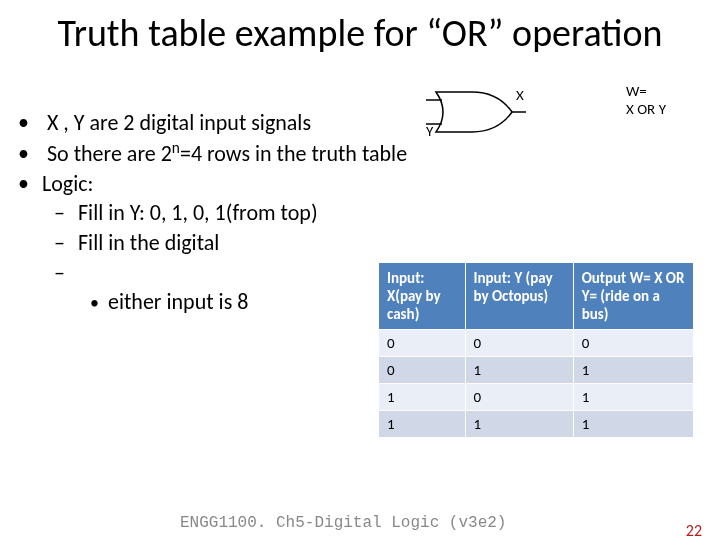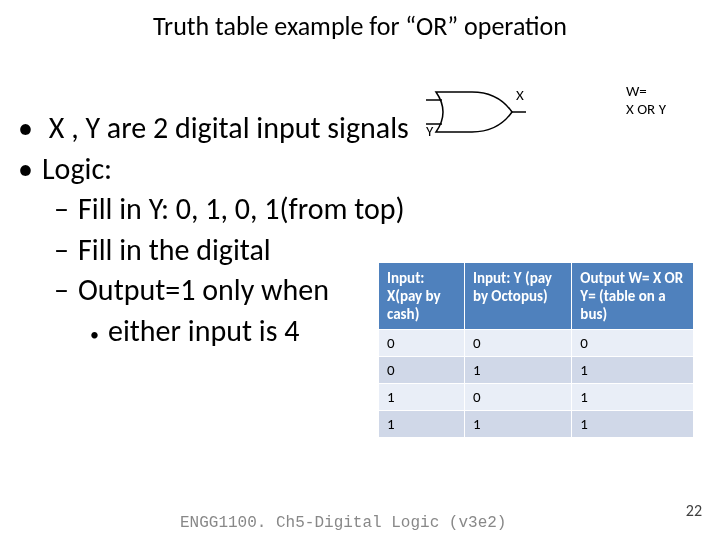--- a/index.html
+++ b/index.html
@@ -1,39 +1,39 @@
 <!DOCTYPE html>
 <html><head>
 <meta charset="utf-8">
 <style>
   * { box-sizing: border-box; margin: 0; padding: 0; }
   html, body { width: 720px; height: 540px; font-family: Calibri, Arial, sans-serif; background: #fff; color: #000; }
   .slide { position: relative; width: 720px; height: 540px; }
-  .title { font-size: 26px; font-weight: 400; text-align: center; padding-top: 12px; line-height: 1.15; }
-  .bullets { position: absolute; top: 108px; left: 18px; width: 690px; font-size: 30px; line-height: 1.35; }
+  .title { font-size: 38px; font-weight: 400; text-align: center; padding-top: 12px; line-height: 1.15; }
+  .bullets { position: absolute; top: 108px; left: 18px; width: 690px; font-size: 22px; line-height: 1.35; }
   .bullets ul { list-style: none; }
   .lvl1 > li::before { content: "•"; display: inline-block; width: 24px; }
   .lvl1 > li .text { display: inline; }
   .lvl2 { margin-left: 36px; }
   .lvl2 > li::before { content: "–"; display: inline-block; width: 24px; }
   .lvl3 { margin-left: 36px; }
   .lvl3 > li::before { content: "•"; display: inline-block; width: 18px; font-size: 18px; }
   sup { font-size: 0.7em; vertical-align: super; }
   .gate { position: absolute; top: 88px; left: 426px; width: 100px; height: 48px; }
   .gate-label { position: absolute; font-size: 15px; }
   .lblX { top: 86px; left: 516px; }
   .lblY { top: 122px; left: 426px; }
   .lblW { top: 82px; left: 626px; }
   .table { position: absolute; top: 262px; left: 378px; width: 316px; border-collapse: collapse; font-size: 15px; }
   .table th, .table td { border: 1px solid #fff; padding: 4px 8px; text-align: left; vertical-align: top; }
   .table th { background: #4f81bd; color: #fff; font-weight: bold; line-height: 1.2; padding-top: 6px; padding-bottom: 6px; }
   .table tr:nth-child(even) td { background: #e9eef7; }
   .table tr:nth-child(odd) td { background: #d0d8e8; }
   .footer { position: absolute; bottom: 8px; left: 180px; font-size: 16px; color: #888; font-family: Liberation Mono, monospace; }
-  .pageno { position: absolute; bottom: 20px; right: 18px; font-size: 16px; color: #404040; }
+  .pageno { position: absolute; bottom: 0; right: 18px; font-size: 16px; color: #b91c1c; }
 </style>
 </head>
 <body>
 <div class="slide">
 
   <div class="title">Truth table example for “OR” operation</div>
 
   <svg class="gate" viewBox="0 0 100 48">
     <path d="M10 4 Q28 4 46 4 Q72 4 86 24 Q72 44 46 44 Q28 44 10 44 Q24 24 10 4 Z" fill="none" stroke="#000" stroke-width="1.5"></path>
     <line x1="-2" y1="12" x2="16" y2="12" stroke="#000" stroke-width="1.5"></line>
@@ -42,45 +42,48 @@
   </svg>
   <div class="gate-label lblX">X</div>
   <div class="gate-label lblY">Y</div>
   <div class="gate-label lblW">
     <span>W=</span><br><span>X OR Y</span>
   </div>
 
   <div class="bullets">
     <ul class="lvl1">
       <li><span class="text"> X ,  Y are 2 digital input signals</span></li>
+      <li><span class="text">
+        <span>So there are 2</span><sup>n</sup><span>=4 rows in the  truth table</span>
+      </span></li>
       <li><span class="text">Logic:</span>
         <ul class="lvl2">
           <li><span>Fill in Y: 0, 1, 0, 1(from top)</span></li>
           <li><span>Fill in the digital</span></li>
-          <li><span>Output=1 only when</span>
+          <li>
             <ul class="lvl3">
-              <li><span>either input is 4</span></li>
+              <li><span>either input is 8</span></li>
             </ul>
           </li>
         </ul>
       </li>
     </ul>
   </div>
 
   <table class="table">
     <tbody>
         <tr>
       <th>Input:
 X(pay by cash)</th>
       <th>Input:
 Y (pay by Octopus)</th>
       <th>Output
 W=
 X OR Y=
-(table on a bus)</th>
+(ride on a bus)</th>
     </tr>
     <tr>
       <td>0</td>
       <td>0</td>
       <td>0</td>
     </tr>
     <tr>
       <td>0</td>
       <td>1</td>
       <td>1</td>

